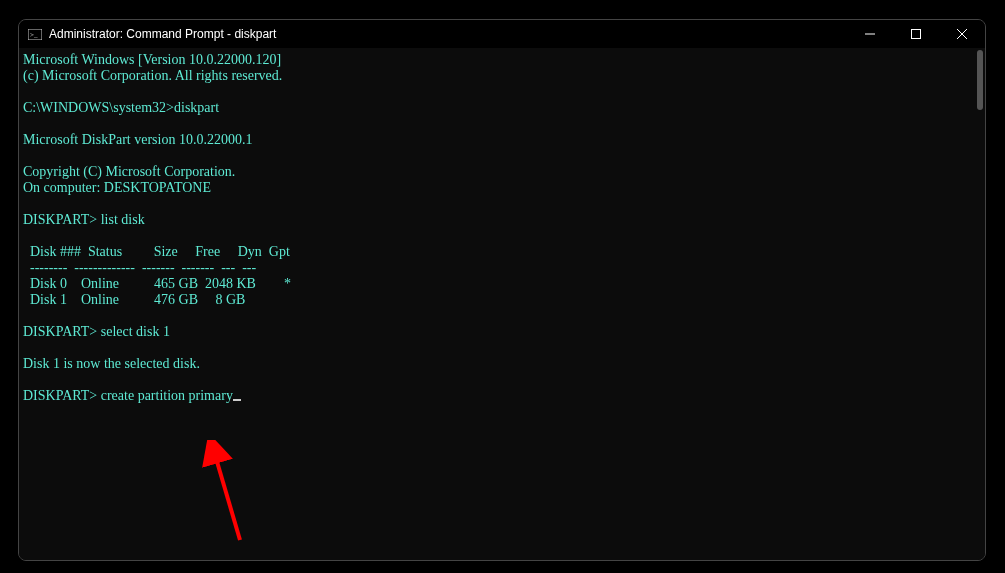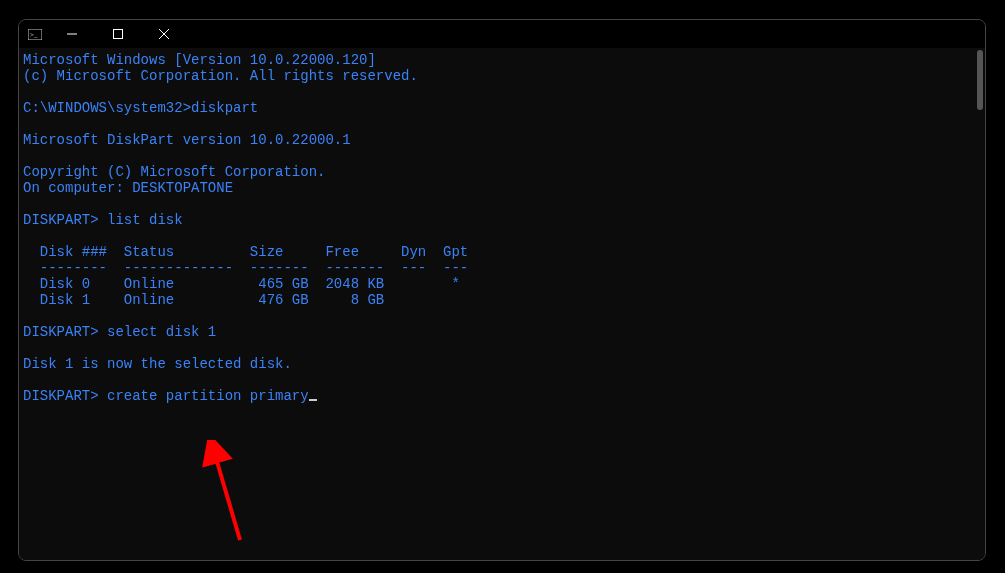--- a/index.html
+++ b/index.html
@@ -66,27 +66,27 @@
       justify-content: center;
       color: #fff;
     }
     .titlebar-btn svg {
       width: 10px;
       height: 10px;
     }
     .terminal {
       flex: 1;
       background: #0c0c0c;
-      color: #3b82f6;
+      color: #5eead4;
       font-size: 14px;
       line-height: 16px;
       padding: 4px 6px 4px 4px;
       white-space: pre;
       position: relative;
-      font-family: Liberation Mono, monospace;
+      font-family: Liberation Serif, serif;
     }
     .scrollbar-track {
       position: absolute;
       right: 2px;
       top: 30px;
       width: 6px;
       height: 60px;
       background: #555;
       border-radius: 3px;
     }
@@ -111,20 +111,21 @@
 <body>
 
 <div class="window">
   <div class="titlebar">
     <span class="titlebar-icon">
       <svg viewBox="0 0 14 11">
         <rect x="0" y="0" width="14" height="11" fill="none" stroke="#ccc" stroke-width="1"></rect>
         <text x="2" y="8" font-size="7" fill="#ccc" font-family="Consolas">&gt;_</text>
       </svg>
     </span>
+    <span class="titlebar-title">Administrator: Command Prompt - diskpart</span>
     <div class="titlebar-controls">
       <div class="titlebar-btn">
         <svg viewBox="0 0 10 10">
             <line x1="0" y1="5" x2="10" y2="5" stroke="#fff" stroke-width="1"></line>
           </svg>
       </div>
       <div class="titlebar-btn">
         <svg viewBox="0 0 10 10">
             <rect x="0.5" y="0.5" width="9" height="9" fill="none" stroke="#fff" stroke-width="1"></rect>
           </svg>

